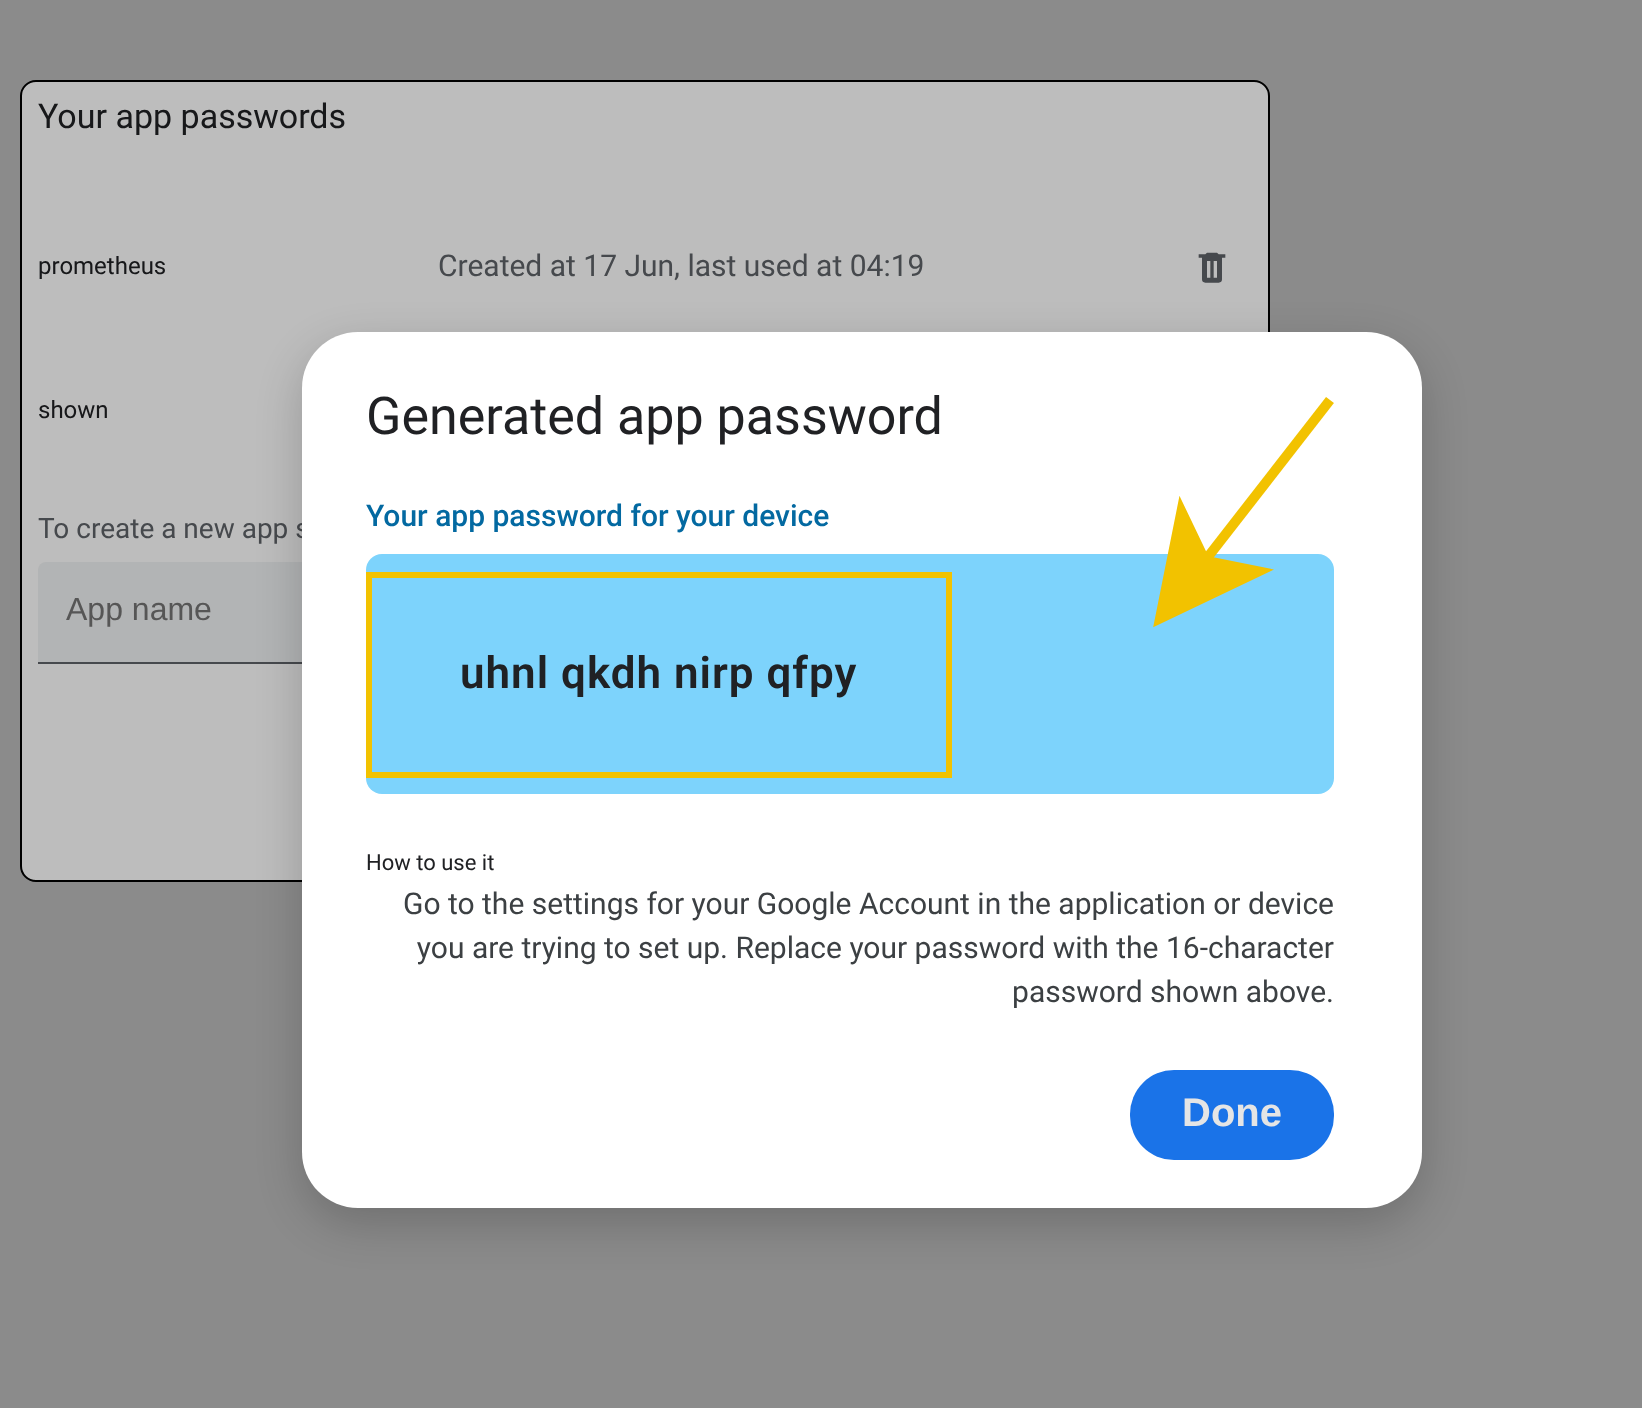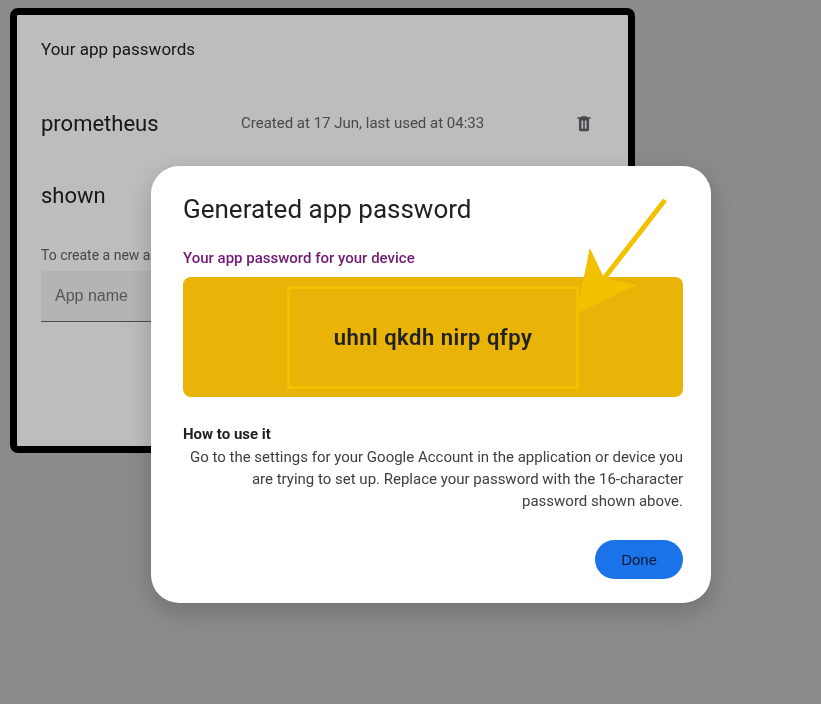--- a/index.html
+++ b/index.html
@@ -10,40 +10,40 @@
     body {
       font-family: 'Google Sans', Roboto, Arial, sans-serif;
       background: #bcbcbc;
       width: 821px;
       height: 704px;
       overflow: hidden;
       position: relative;
     }
     .card {
       background: #fff;
-      border: 7px solid #000000;
+      border: 1px solid #000000;
       border-radius: 8px;
       width: 625px;
-      margin: 8px 0 0 10px;
-      padding: 24px;
+      margin: 40px 0 0 10px;
+      padding: 8px;
     }
     .card-title {
       font-size: 17px;
       color: #202124;
       font-weight: 400;
       margin-bottom: 28px;
     }
     .app-row {
       display: flex;
       align-items: center;
       justify-content: space-between;
       padding: 16px 0;
     }
     .app-name {
-      font-size: 22px;
+      font-size: 12px;
       color: #202124;
       flex: 0 0 200px;
     }
     .app-meta {
       font-size: 15px;
       color: #5f6368;
       flex: 1;
       text-align: left;
     }
     .delete-btn {
@@ -83,100 +83,99 @@
       background: rgba(0,0,0,0.26);
     }
     
     .modal {
       position: absolute;
       left: 151px;
       top: 166px;
       width: 560px;
       background: #fff;
       border-radius: 28px;
-      padding: 28px 28px 24px 32px;
+      padding: 28px 44px 24px 32px;
       box-shadow: 0 8px 24px rgba(0,0,0,0.2);
     }
     .modal-title {
       font-size: 26px;
       font-weight: 400;
       color: #202124;
       margin-bottom: 22px;
     }
     .modal-sub {
       font-size: 15px;
       font-weight: 500;
-      color: #701a75;
+      color: #0369a1;
       margin-bottom: 10px;
       margin-top: 25px;
     }
     .password-box {
-      background: #eab308;
+      background: #7dd3fc;
       border-radius: 8px;
       height: 120px;
       display: flex;
       align-items: center;
-      justify-content: center;
       position: relative;
       margin-bottom: 28px;
     }
     .password-highlight {
       border: 3px solid #f2c200;
       padding: 36px 44px;
     }
     .password-text {
       font-size: 22px;
       font-weight: 600;
       letter-spacing: 0.5px;
       color: #202124;
     }
     .howto-title {
-      font-size: 15px;
-      font-weight: 700;
+      font-size: 11px;
+      font-weight: 400;
       color: #202124;
       margin-bottom: 4px;
     }
     .howto-text {
       font-size: 15px;
       color: #3c4043;
       line-height: 1.45;
       margin-bottom: 2px;
       text-align: right;
     }
     .modal-actions {
       display: flex;
       justify-content: flex-end;
       margin-top: 28px;
     }
     .done-btn {
       background: #1a73e8;
-      color: #0f172a;
+      color: #e5e5e5;
       border: none;
       border-radius: 22px;
       padding: 11px 26px;
-      font-size: 15px;
-      font-weight: 400;
+      font-size: 20px;
+      font-weight: 700;
       cursor: pointer;
     }
     .arrow-svg {
       position: absolute;
       top: 190px;
       left: 570px;
       pointer-events: none;
     }
   </style>
 </head>
 <body>
 
 <div class="card">
   <div class="card-title">Your app passwords</div>
 
   <div class="app-row">
     <div class="app-name">prometheus</div>
-    <div class="app-meta">Created at 17 Jun, last used at 04:33</div>
+    <div class="app-meta">Created at 17 Jun, last used at 04:19</div>
     <div class="delete-btn">
       <svg width="20" height="20" viewBox="0 0 24 24" fill="#5f6368">
         <path d="M6 7h12v13a2 2 0 0 1-2 2H8a2 2 0 0 1-2-2V7zm3 2v10h2V9H9zm4 0v10h2V9h-2zM9 4h6l1 1h4v2H4V5h4l1-1z"></path>
       </svg>
     </div>
   </div>
 
   <div class="app-row">
     <div class="app-name">shown</div>
     <div class="app-meta"></div>

